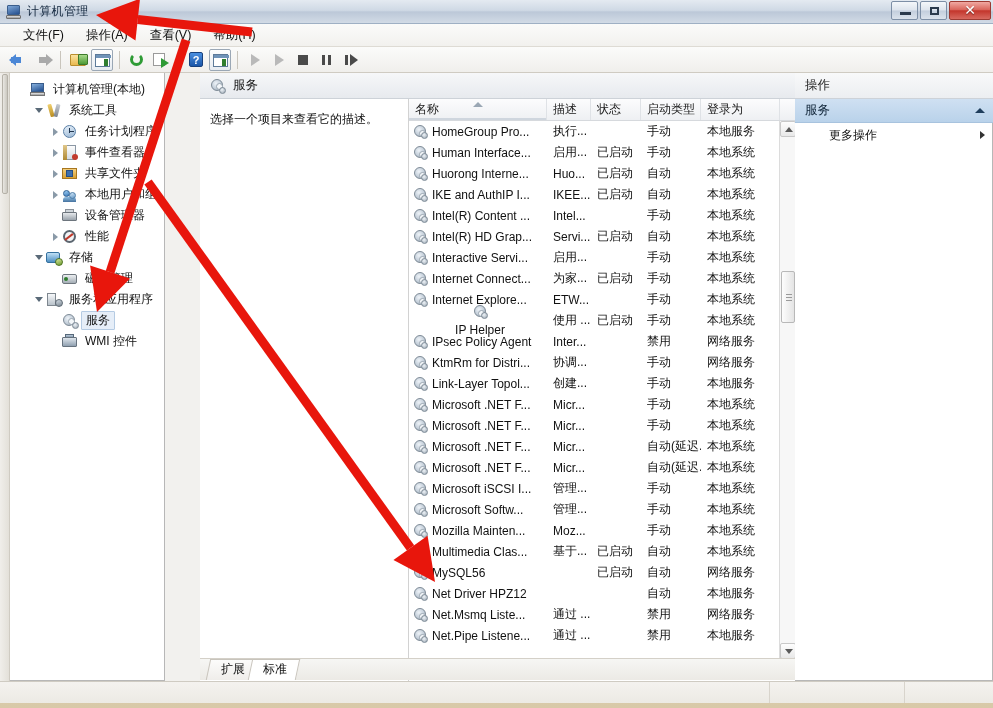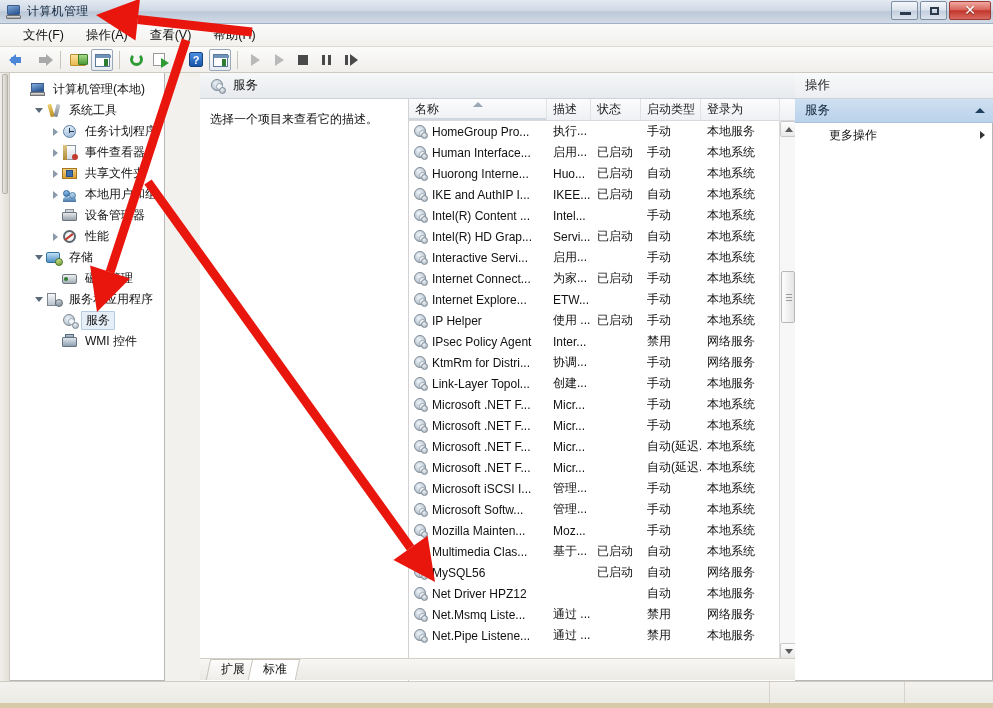--- a/index.html
+++ b/index.html
@@ -694,21 +694,21 @@
                   <span class="sm"></span>
                 </span>
                 <span>Internet Explore...</span>
               </div>
               <div class="cell" style="width: 44px;">ETW...</div>
               <div class="cell" style="width: 50px;"></div>
               <div class="cell" style="width: 60px;">手动</div>
               <div class="cell" style="width: 79px;">本地系统</div>
             </div>
             <div class="row">
-              <div class="cell name" style="width: 138px;">
+              <div class="cell name" style="width: 138px; flex-direction: column;">
                 <span class="ti-gear">
                   <span class="g"></span>
                   <span class="sm"></span>
                 </span>
                 <span>IP Helper</span>
               </div>
               <div class="cell" style="width: 44px;">使用 ...</div>
               <div class="cell" style="width: 50px;">已启动</div>
               <div class="cell" style="width: 60px;">手动</div>
               <div class="cell" style="width: 79px;">本地系统</div>

